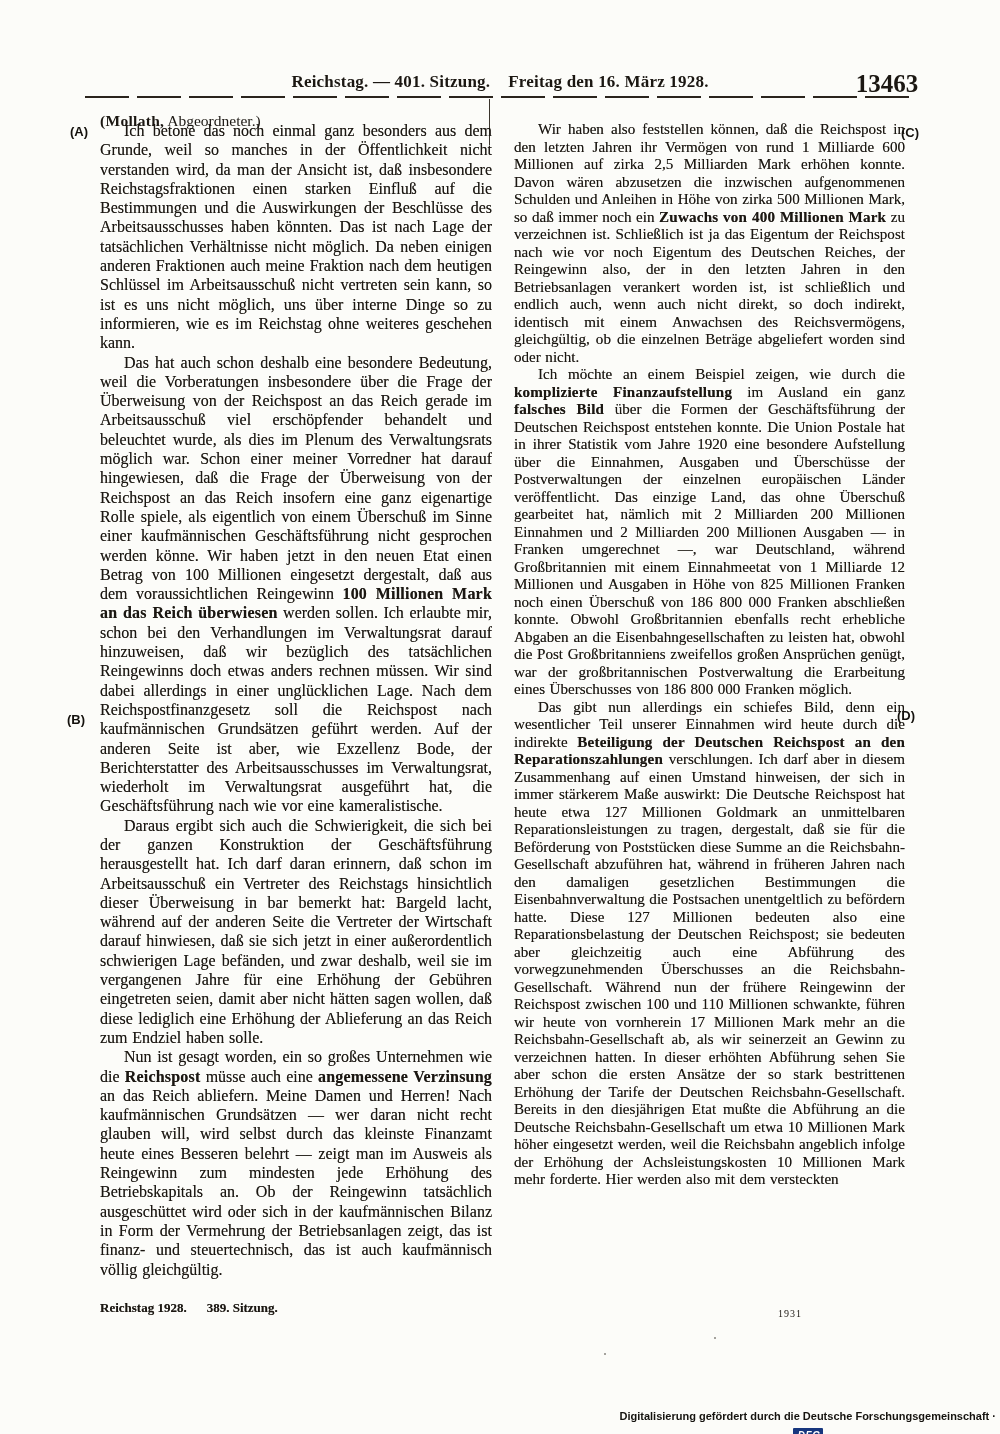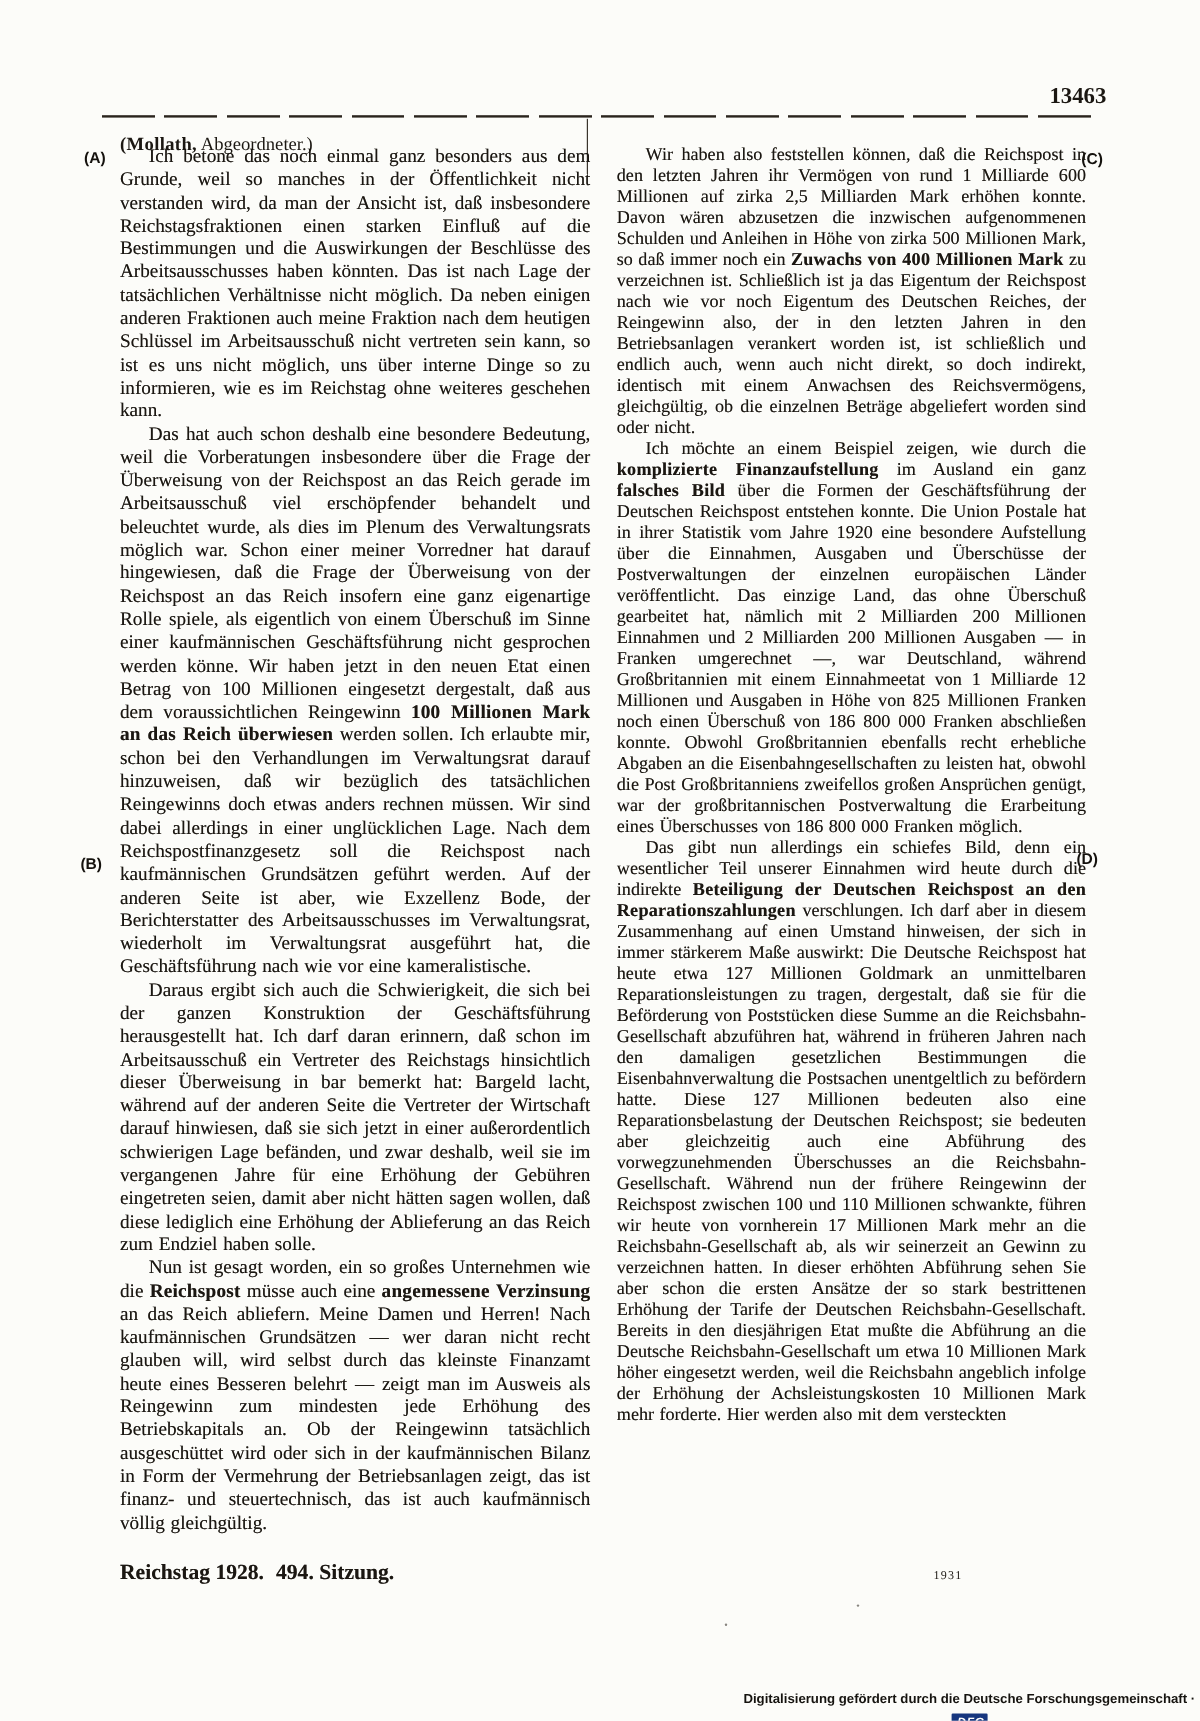--- a/index.html
+++ b/index.html
@@ -14,21 +14,21 @@
   .page{position:absolute;inset:0;background:#fcfcf9;}
 
   
   .header-center{
     position:absolute;top:72px;left:0;width:1000px;
     display:flex;justify-content:center;gap:18px;
     font-size:17px;font-weight:bold;letter-spacing:.2px;
   }
   .page-number{
     position:absolute;top:70px;left:852px;width:70px;
-    font-size:19px;font-weight:bold;text-align:right;
+    font-size:25px;font-weight:bold;text-align:center;
   }
   .header-rule{
     position:absolute;top:96px;left:85px;width:830px;height:2px;
     background:repeating-linear-gradient(90deg,#2a241d 0 44px,transparent 44px 52px);
   }
   .col-divider{
     position:absolute;left:489px;top:99px;width:1px;height:46px;
     background:#3a342c;
   }
 
@@ -60,21 +60,21 @@
   }
   .col-left{left:100px;width:392px;height:1176px;font-size:16px;line-height:19.3px;}
   .col-right{left:514px;width:391px;height:1214px;font-size:15.1px;line-height:17.5px;}
   .para{margin:0;}
   .para.indent{text-indent:24px;}
   .para b{letter-spacing:.2px;}
 
   
   .left-footer{
     position:absolute;top:1300px;left:100px;width:392px;
-    font-size:18px;font-weight:bold;display:flex;gap:10px;
+    font-size:13px;font-weight:bold;display:flex;gap:20px;
     text-shadow:0 0 .3px rgba(20,16,10,.5);
   }
   .sheet-number{
     position:absolute;top:1308px;left:778px;
     font-size:10px;letter-spacing:1px;
   }
 
   
   .credit{
     position:absolute;top:1410px;right:4px;
@@ -93,20 +93,24 @@
   
   .speck{position:absolute;width:2px;height:2px;border-radius:50%;background:rgba(40,35,28,.55);}
   .sp1{top:1337px;left:714px;}
   .sp2{top:1353px;left:604px;}
 </style>
 </head>
 <body>
 
 <div class="page">
 
+  <div class="header-center">
+    <span>Reichstag. — 401. Sitzung.</span>
+    <span>Freitag den 16. März 1928.</span>
+  </div>
   <div class="page-number">13463</div>
 
   <div class="header-rule"></div>
   <div class="col-divider"></div>
 
   <div class="speaker-line">
     <b>(Mollath,</b><span> Abgeordneter.)</span>
   </div>
 
   <span class="margin-label ml-a">(A)</span>
@@ -121,21 +125,21 @@
       <p class="para indent"><span>Nun ist gesagt worden, ein so großes Unternehmen wie die </span><b>Reichspost</b><span> müsse auch eine </span><b>angemessene Verzinsung</b><span> an das Reich abliefern. Meine Damen und Herren! Nach kaufmännischen Grundsätzen — wer daran nicht recht glauben will, wird selbst durch das kleinste Finanzamt heute eines Besseren belehrt — zeigt man im Ausweis als Reingewinn zum mindesten jede Erhöhung des Betriebskapitals an. Ob der Reingewinn tatsächlich ausgeschüttet wird oder sich in der kaufmännischen Bilanz in Form der Vermehrung der Betriebsanlagen zeigt, das ist finanz- und steuertechnisch, das ist auch kaufmännisch völlig gleichgültig.</span></p>
     </div>
   <div class="column col-right">
       <p class="para indent"><span>Wir haben also feststellen können, daß die Reichspost in den letzten Jahren ihr Vermögen von rund 1 Milliarde 600 Millionen auf zirka 2,5 Milliarden Mark erhöhen konnte. Davon wären abzusetzen die inzwischen aufgenommenen Schulden und Anleihen in Höhe von zirka 500 Millionen Mark, so daß immer noch ein </span><b>Zuwachs von 400 Millionen Mark</b><span> zu verzeichnen ist. Schließlich ist ja das Eigentum der Reichspost nach wie vor noch Eigentum des Deutschen Reiches, der Reingewinn also, der in den letzten Jahren in den Betriebsanlagen verankert worden ist, ist schließlich und endlich auch, wenn auch nicht direkt, so doch indirekt, identisch mit einem Anwachsen des Reichsvermögens, gleichgültig, ob die einzelnen Beträge abgeliefert worden sind oder nicht.</span></p>
       <p class="para indent"><span>Ich möchte an einem Beispiel zeigen, wie durch die </span><b>komplizierte Finanzaufstellung</b><span> im Ausland ein ganz </span><b>falsches Bild</b><span> über die Formen der Geschäftsführung der Deutschen Reichspost entstehen konnte. Die Union Postale hat in ihrer Statistik vom Jahre 1920 eine besondere Aufstellung über die Einnahmen, Ausgaben und Überschüsse der Postverwaltungen der einzelnen europäischen Länder veröffentlicht. Das einzige Land, das ohne Überschuß gearbeitet hat, nämlich mit 2 Milliarden 200 Millionen Einnahmen und 2 Milliarden 200 Millionen Ausgaben — in Franken umgerechnet —, war Deutschland, während Großbritannien mit einem Einnahmeetat von 1 Milliarde 12 Millionen und Ausgaben in Höhe von 825 Millionen Franken noch einen Überschuß von 186 800 000 Franken abschließen konnte. Obwohl Großbritannien ebenfalls recht erhebliche Abgaben an die Eisenbahngesellschaften zu leisten hat, obwohl die Post Großbritanniens zweifellos großen Ansprüchen genügt, war der großbritannischen Postverwaltung die Erarbeitung eines Überschusses von 186 800 000 Franken möglich.</span></p>
       <p class="para indent"><span>Das gibt nun allerdings ein schiefes Bild, denn ein wesentlicher Teil unserer Einnahmen wird heute durch die indirekte </span><b>Beteiligung der Deutschen Reichspost an den Reparationszahlungen</b><span> verschlungen. Ich darf aber in diesem Zusammenhang auf einen Umstand hinweisen, der sich in immer stärkerem Maße auswirkt: Die Deutsche Reichspost hat heute etwa 127 Millionen Goldmark an unmittelbaren Reparationsleistungen zu tragen, dergestalt, daß sie für die Beförderung von Poststücken diese Summe an die Reichsbahn-Gesellschaft abzuführen hat, während in früheren Jahren nach den damaligen gesetzlichen Bestimmungen die Eisenbahnverwaltung die Postsachen unentgeltlich zu befördern hatte. Diese 127 Millionen bedeuten also eine Reparationsbelastung der Deutschen Reichspost; sie bedeuten aber gleichzeitig auch eine Abführung des vorwegzunehmenden Überschusses an die Reichsbahn-Gesellschaft. Während nun der frühere Reingewinn der Reichspost zwischen 100 und 110 Millionen schwankte, führen wir heute von vornherein 17 Millionen Mark mehr an die Reichsbahn-Gesellschaft ab, als wir seinerzeit an Gewinn zu verzeichnen hatten. In dieser erhöhten Abführung sehen Sie aber schon die ersten Ansätze der so stark bestrittenen Erhöhung der Tarife der Deutschen Reichsbahn-Gesellschaft. Bereits in den diesjährigen Etat mußte die Abführung an die Deutsche Reichsbahn-Gesellschaft um etwa 10 Millionen Mark höher eingesetzt werden, weil die Reichsbahn angeblich infolge der Erhöhung der Achsleistungskosten 10 Millionen Mark mehr forderte. Hier werden also mit dem versteckten</span></p>
     </div>
 
   <div class="left-footer">
     <span>Reichstag 1928.</span>
-    <span>494. Sitzung.</span>
+    <span>389. Sitzung.</span>
   </div>
   <div class="sheet-number">1931</div>
 
   <div class="credit">
     <span>Digitalisierung gefördert durch die Deutsche Forschungsgemeinschaft ·</span>
     <span class="dfg-logo">DFG</span>
   </div>
 
   <span class="speck sp1"></span>
   <span class="speck sp2"></span>

